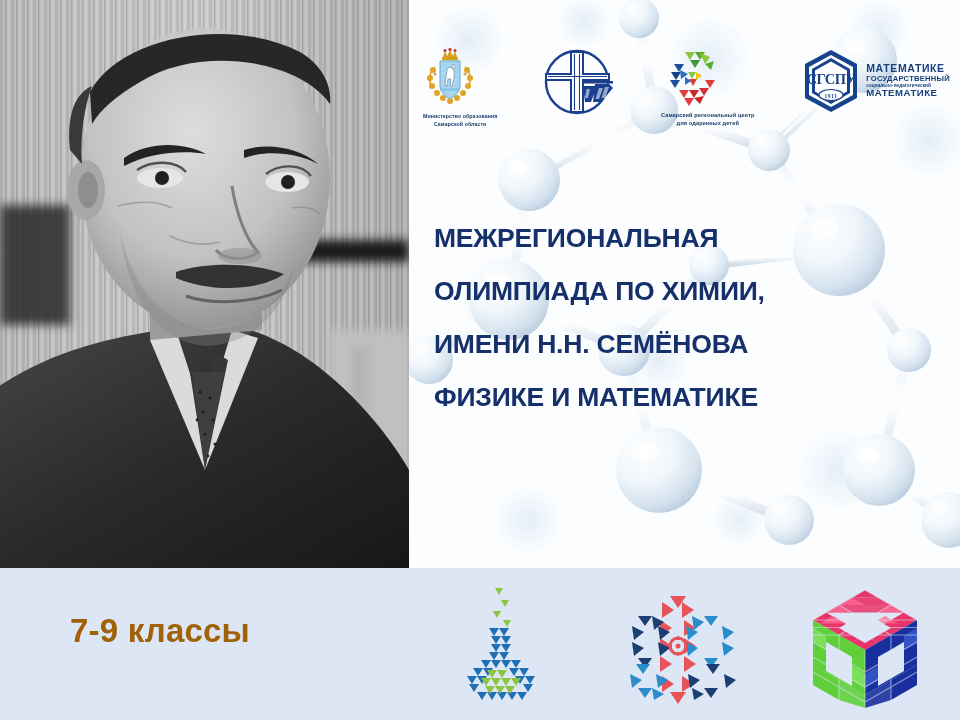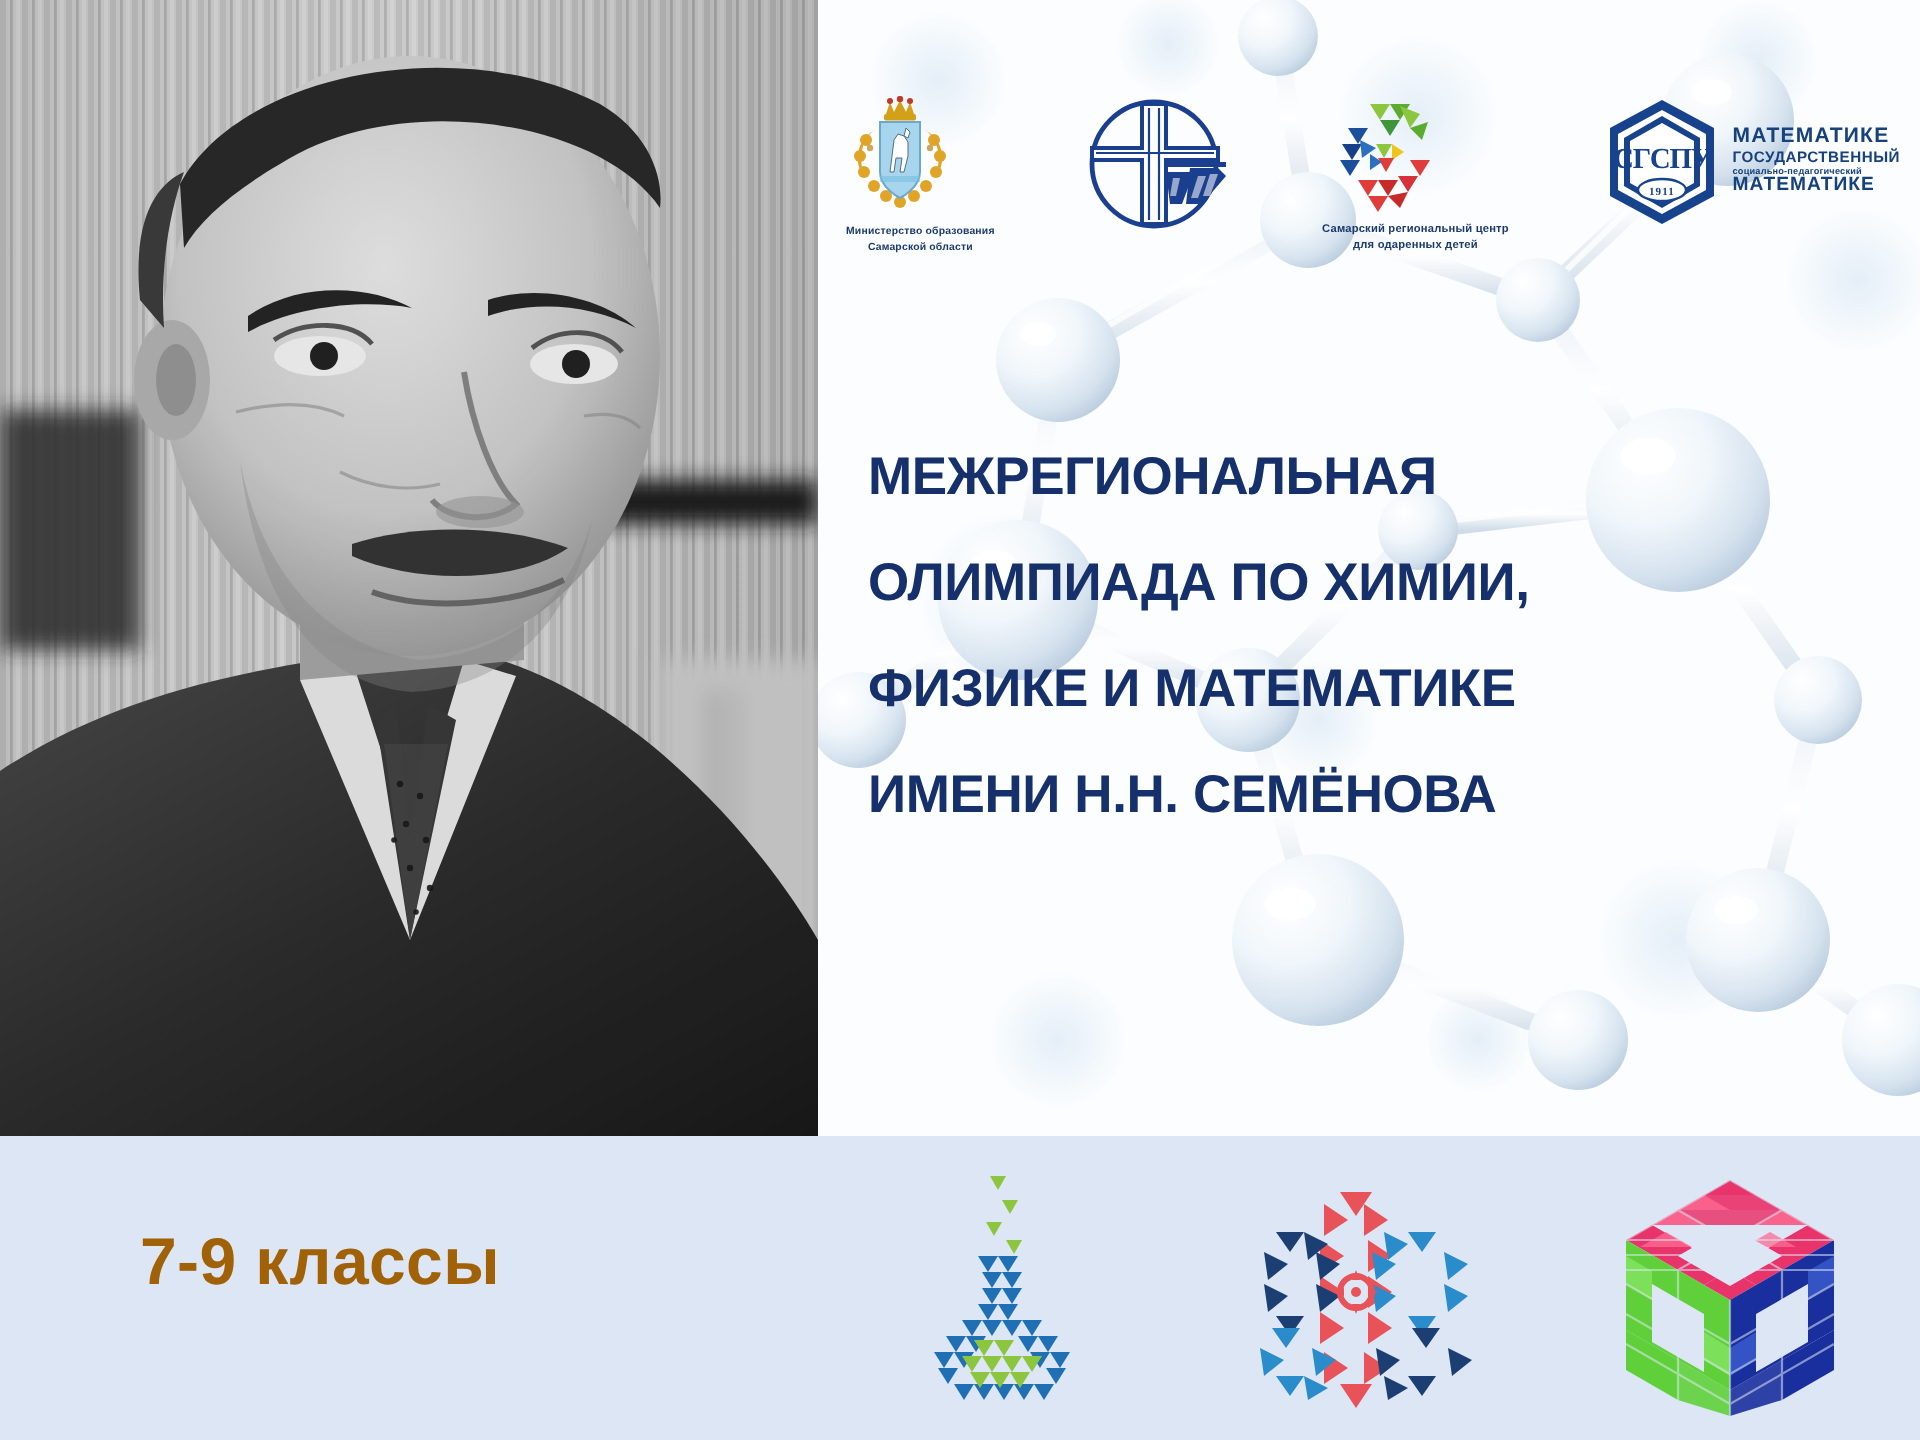--- a/index.html
+++ b/index.html
@@ -364,22 +364,22 @@
           <span class="sg3">социально-педагогический</span>
           <span class="sg4">МАТЕМАТИКЕ</span>
         </div>
       </div>
     </div>
   </div>
 
   <div class="title-wrap">
     <div class="title-line">МЕЖРЕГИОНАЛЬНАЯ</div>
     <div class="title-line">ОЛИМПИАДА ПО ХИМИИ,</div>
+    <div class="title-line">ИМЕНИ Н.Н. СЕМЁНОВА</div>
     <div class="title-line">ФИЗИКЕ И МАТЕМАТИКЕ</div>
-    <div class="title-line">ИМЕНИ Н.Н. СЕМЁНОВА</div>
   </div>
 
   <div class="bottom-bar"></div>
 
   <div class="grade-label">7-9 классы</div>
 
   <div class="bottom-icons">
 
     <svg class="bicon" width="110" height="130" viewBox="0 0 110 130">
       <g fill="#8cc63f">

